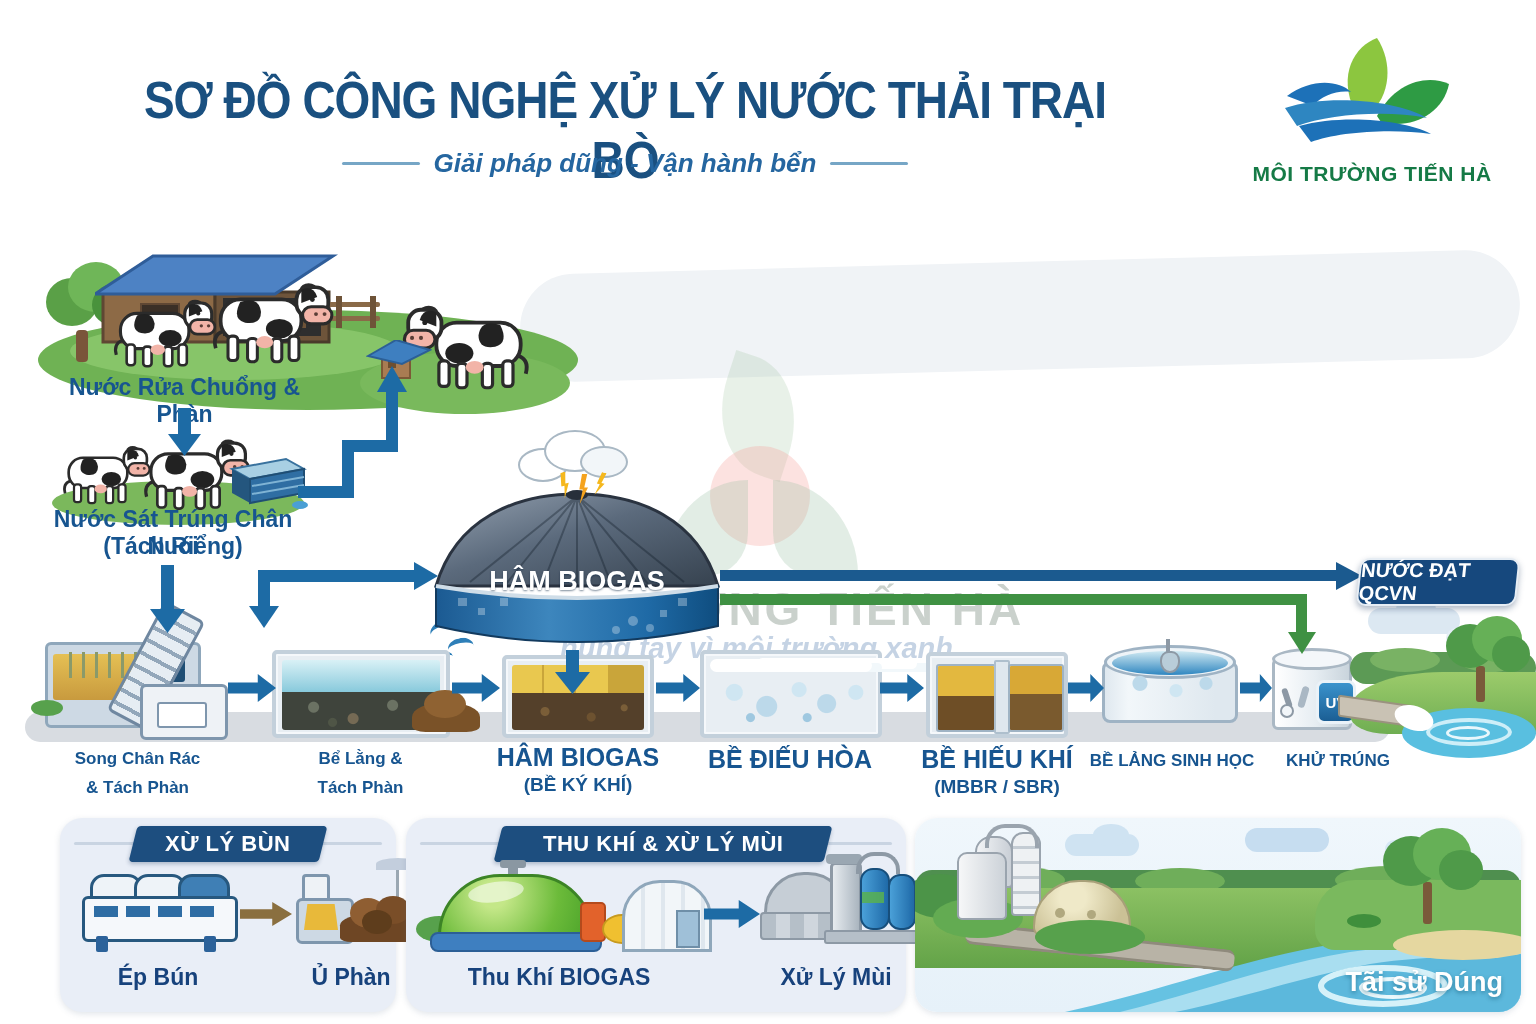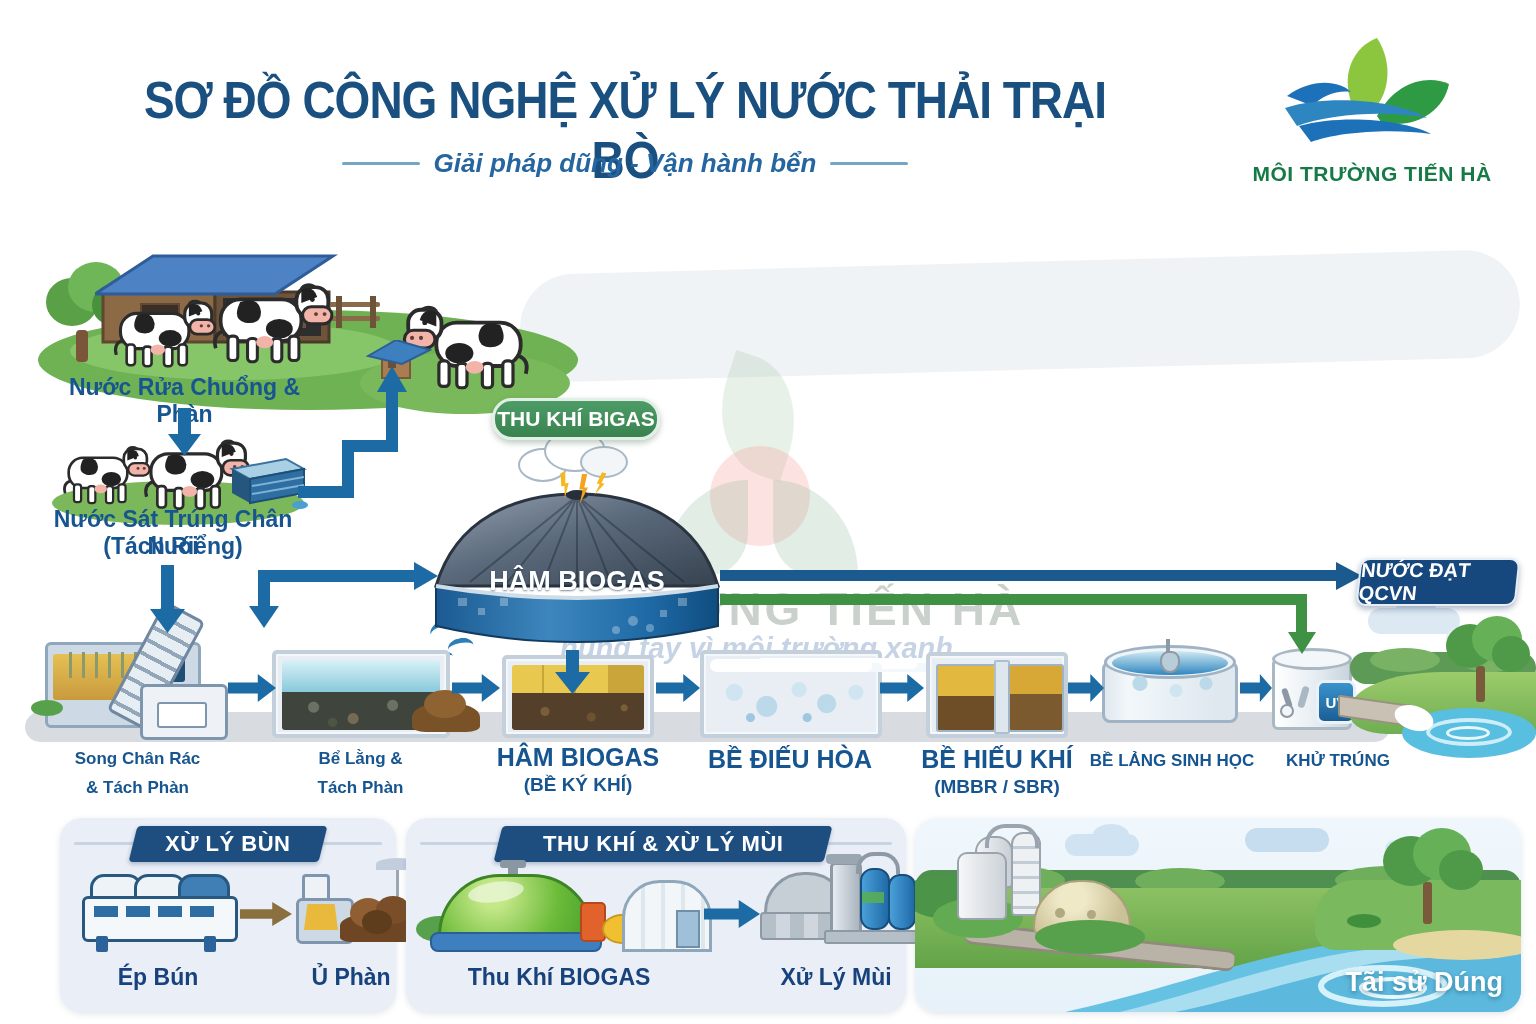--- a/index.html
+++ b/index.html
@@ -176,23 +176,20 @@
   <div class="abs bar" style="left:342px;top:440px;width:12px;height:58px;z-index:3;"></div>
   <div class="abs bar" style="left:342px;top:440px;width:56px;height:12px;z-index:3;"></div>
   <div class="abs bar" style="left:386px;top:390px;width:12px;height:62px;z-index:3;"></div>
   <div class="abs head-u" style="left:377px;top:366px;width:30px;height:26px;z-index:3;"></div>
 
   <div class="abs src-label" style="left:38px;top:506px;width:270px;z-index:3;">Nước Sát Trúng Chân Nuói</div>
   <div class="abs src-label" style="left:38px;top:533px;width:270px;z-index:3;">(Tách Riểng)</div>
   <div class="abs bar" style="left:161px;top:565px;width:13px;height:48px;z-index:3;"></div>
   <div class="abs head-d" style="left:150px;top:609px;width:35px;height:24px;z-index:3;"></div>
 
-  <div class="abs gas-badge" style="left:492px;top:398px;width:162px;height:36px;z-index:4;">
-    <span>THU KHÍ BIGAS</span>
-  </div>
   <div class="abs" style="left:518px;top:428px;width:110px;height:66px;z-index:3;">
     <div class="abs" style="left:0;top:20px;width:46px;height:30px;background:#fff;border:2px solid #a9b8c4;border-radius:50%;"></div>
     <div class="abs" style="left:26px;top:2px;width:58px;height:38px;background:#fff;border:2px solid #a9b8c4;border-radius:50%;"></div>
     <div class="abs" style="left:62px;top:18px;width:44px;height:28px;background:#f2f6f9;border:2px solid #a9b8c4;border-radius:50%;"></div>
     <div class="abs" style="left:40px;top:44px;width:14px;height:26px;background:#f5b81e;clip-path:polygon(40% 0,75% 0,55% 45%,80% 45%,25% 100%,45% 52%,22% 52%);transform:rotate(-14deg);"></div>
     <div class="abs" style="left:58px;top:46px;width:15px;height:30px;background:#f5a31e;clip-path:polygon(40% 0,75% 0,55% 45%,80% 45%,25% 100%,45% 52%,22% 52%);"></div>
     <div class="abs" style="left:76px;top:44px;width:13px;height:24px;background:#f5b81e;clip-path:polygon(40% 0,75% 0,55% 45%,80% 45%,25% 100%,45% 52%,22% 52%);transform:rotate(14deg);"></div>
   </div>
 
   <svg class="abs" style="left:428px;top:486px;z-index:2;" width="298" height="172" viewBox="0 0 298 172">

